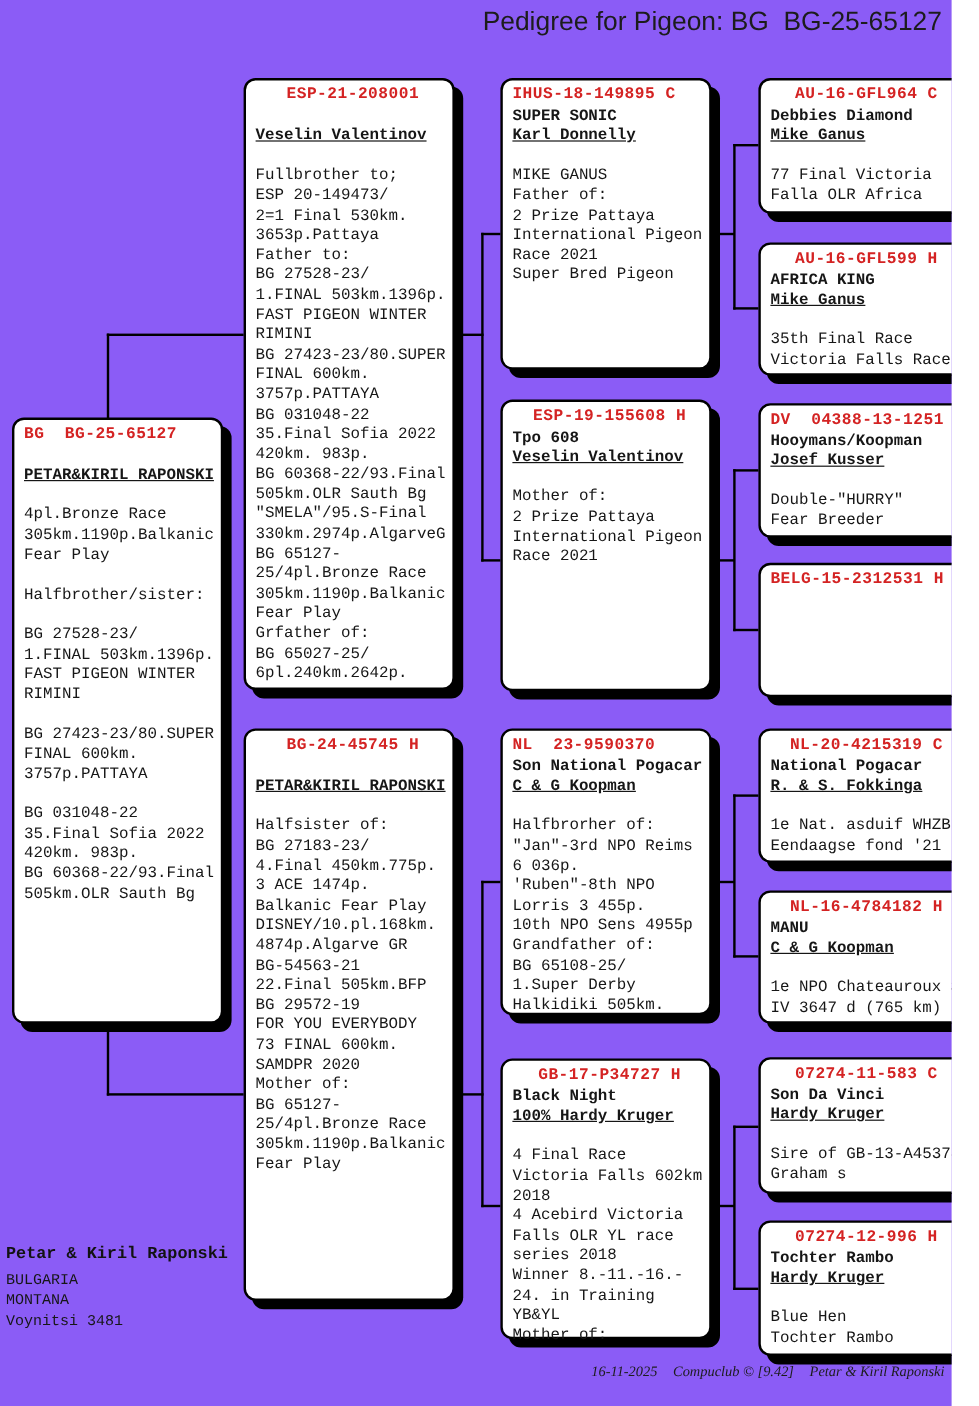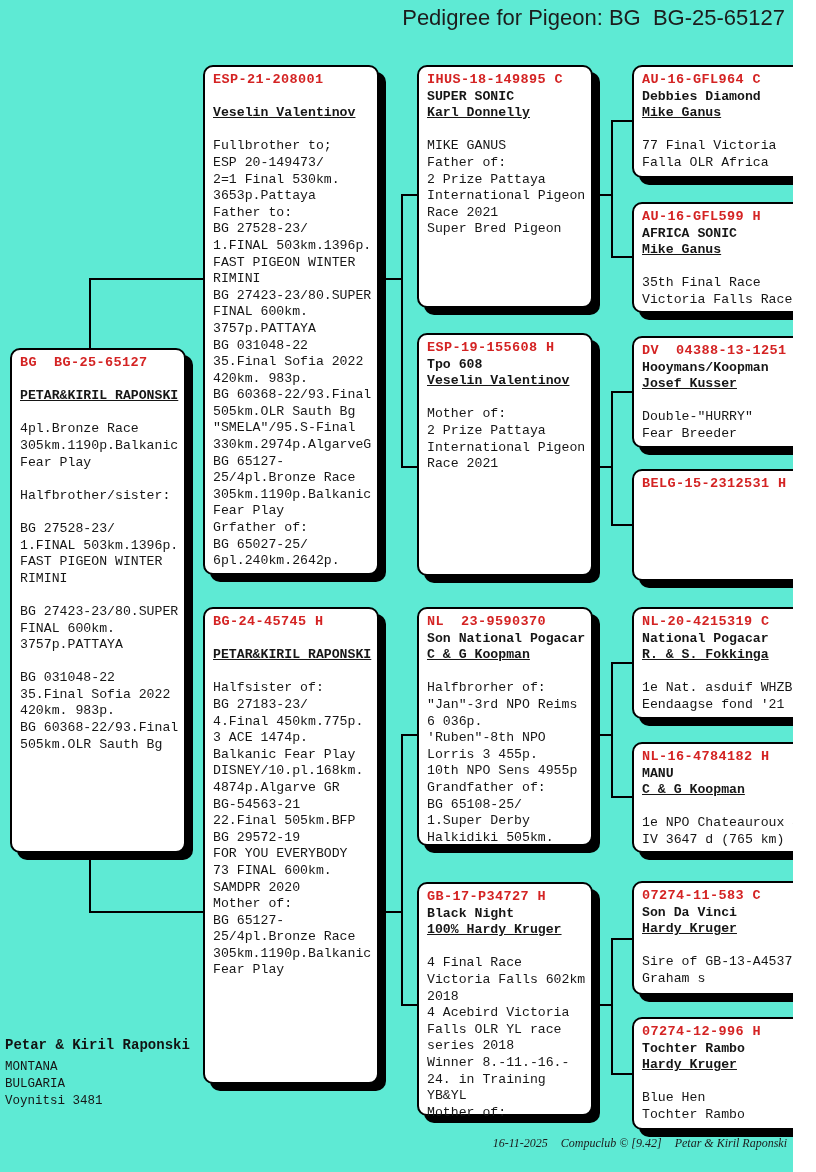--- a/index.html
+++ b/index.html
@@ -1,24 +1,24 @@
 <!DOCTYPE html>
 <html><head>
 <meta charset="utf-8">
 <style>
   html,body{margin:0;padding:0;background:#fff;}
-  .page{position:relative;width:793px;height:1172px;background:#5eead4;overflow:hidden;
+  .page{position:relative;width:793px;height:1172px;background:#8b5cf6;overflow:hidden;
         font-family:"Liberation Mono",monospace;color:#121212;}
   .hdr{position:absolute;top:5px;right:8px;font-family:"Liberation Sans",sans-serif;
        font-size:22px;color:#1c1c1c;white-space:pre;}
   .box{position:absolute;box-sizing:border-box;background:#fff;border:2px solid #000;
        border-radius:10px;box-shadow:7px 7px 0 #000;padding:5px 2px 4px 8px;z-index:2;}
   .bt{color:#d42323;font-weight:bold;font-size:13.5px;line-height:16.6px;
       letter-spacing:0.4px;white-space:pre;}
-  .bt.c{}
+  .bt.c{text-align:center;}
   .line{font-size:13.2px;line-height:16.6px;white-space:pre;color:#161616;}
   .line.b{font-weight:bold;text-decoration:underline;}
   .line.bi{font-weight:bold;}
   .cl{position:absolute;background:#000;z-index:1;}
   .breeder{position:absolute;left:5px;top:1036px;z-index:3;}
   .breeder .bname{font-weight:bold;font-size:14px;line-height:18px;margin-bottom:5px;white-space:pre;}
   .breeder .line{font-size:12.5px;line-height:17.2px;}
   .footer{position:absolute;right:6px;top:1136px;font-family:"Liberation Serif",serif;
           font-style:italic;font-size:12px;color:#1c1c1c;white-space:pre;z-index:3;margin-left:24px;}
   .footer span{margin-left:13px;}
@@ -224,21 +224,21 @@
         <div class="line bi">Debbies Diamond</div>
         <div class="line b">Mike Ganus</div>
         <div class="line">&nbsp;</div>
         <div class="line">77 Final Victoria</div>
         <div class="line">Falla OLR Africa</div>
       </div>
   </div>
   <div class="box" style="left:632px;top:202px;width:174px;height:111px">
     <div class="bt c">AU-16-GFL599 H</div>
     <div>
-        <div class="line bi">AFRICA SONIC</div>
+        <div class="line bi">AFRICA KING</div>
         <div class="line b">Mike Ganus</div>
         <div class="line">&nbsp;</div>
         <div class="line">35th Final Race</div>
         <div class="line">Victoria Falls Race</div>
       </div>
   </div>
   <div class="box" style="left:632px;top:336px;width:174px;height:112px">
     <div class="bt">DV  04388-13-1251 C</div>
     <div>
         <div class="line bi">Hooymans/Koopman</div>
@@ -288,21 +288,21 @@
         <div class="line b">Hardy Kruger</div>
         <div class="line">&nbsp;</div>
         <div class="line">Blue Hen</div>
         <div class="line">Tochter Rambo</div>
       </div>
   </div>
 
   <div class="breeder">
     <div class="bname">Petar &amp; Kiril Raponski</div>
     <div>
+        <div class="line">BULGARIA</div>
         <div class="line">MONTANA</div>
-        <div class="line">BULGARIA</div>
         <div class="line">Voynitsi 3481</div>
       </div>
   </div>
 
   <div class="footer"><span style="margin-left:0">16-11-2025</span><span>Compuclub © [9.42]</span><span>Petar &amp; Kiril Raponski</span></div>
 
 </div>
 
 </body></html>

